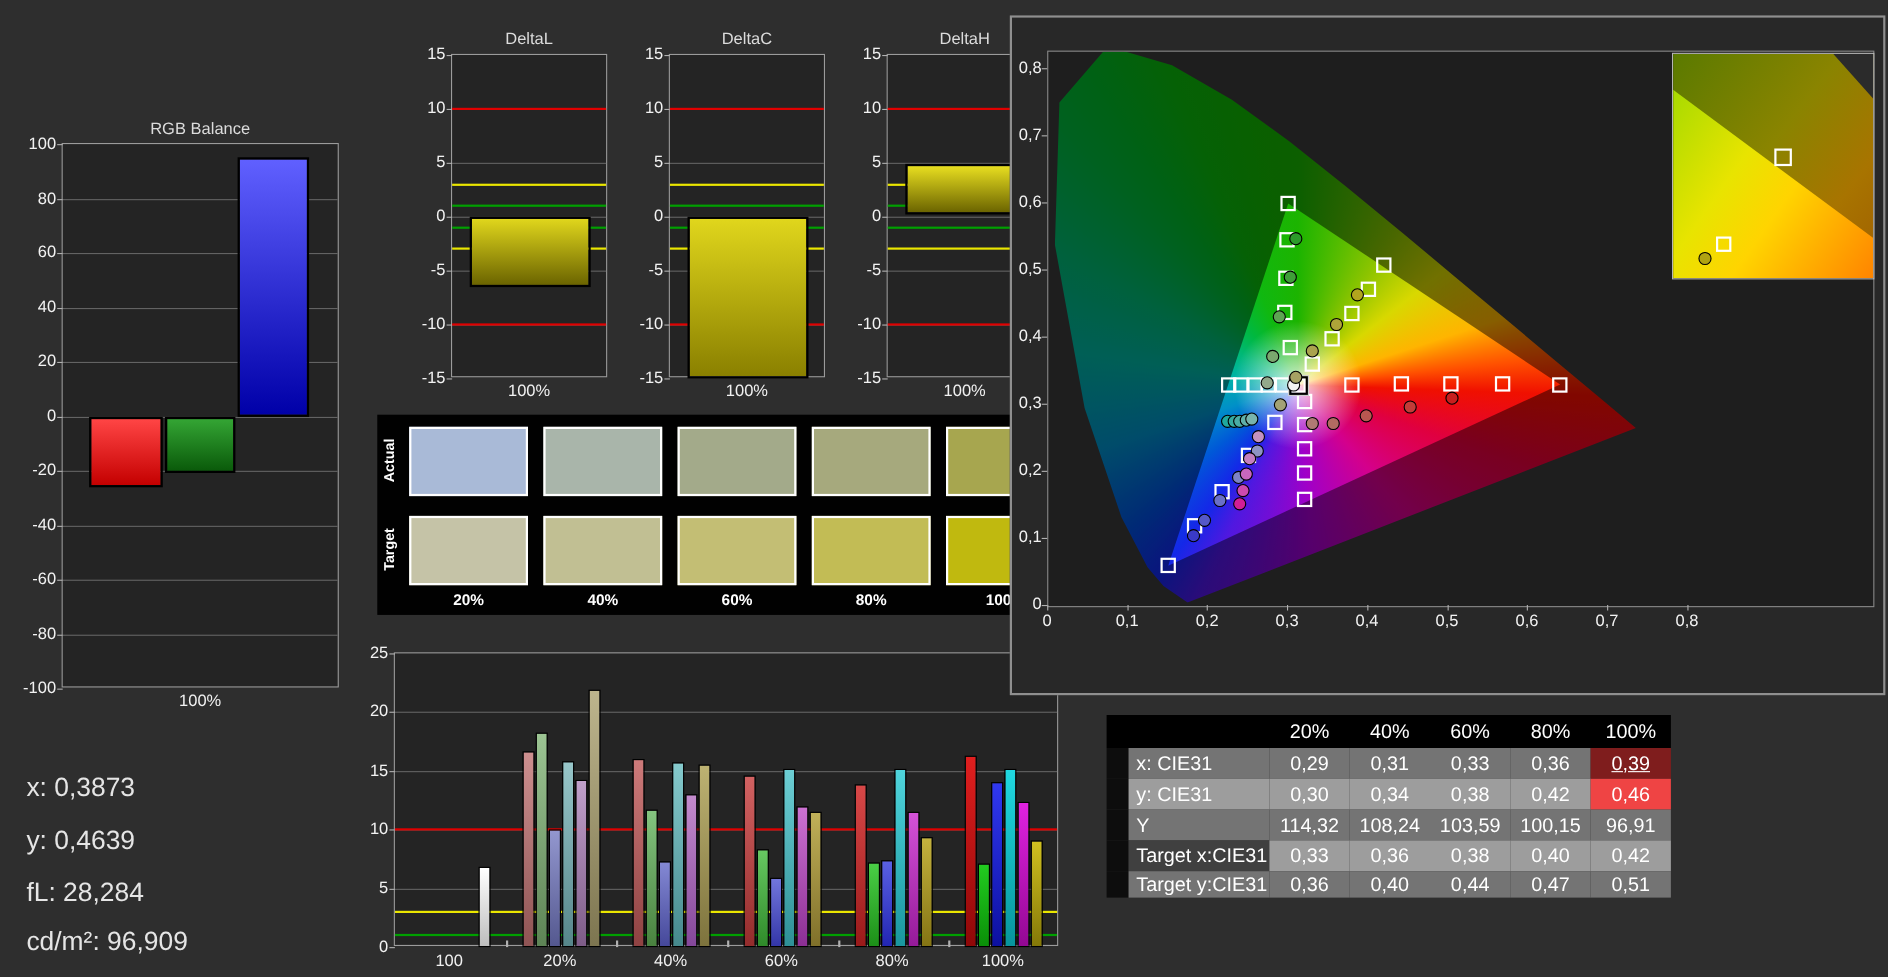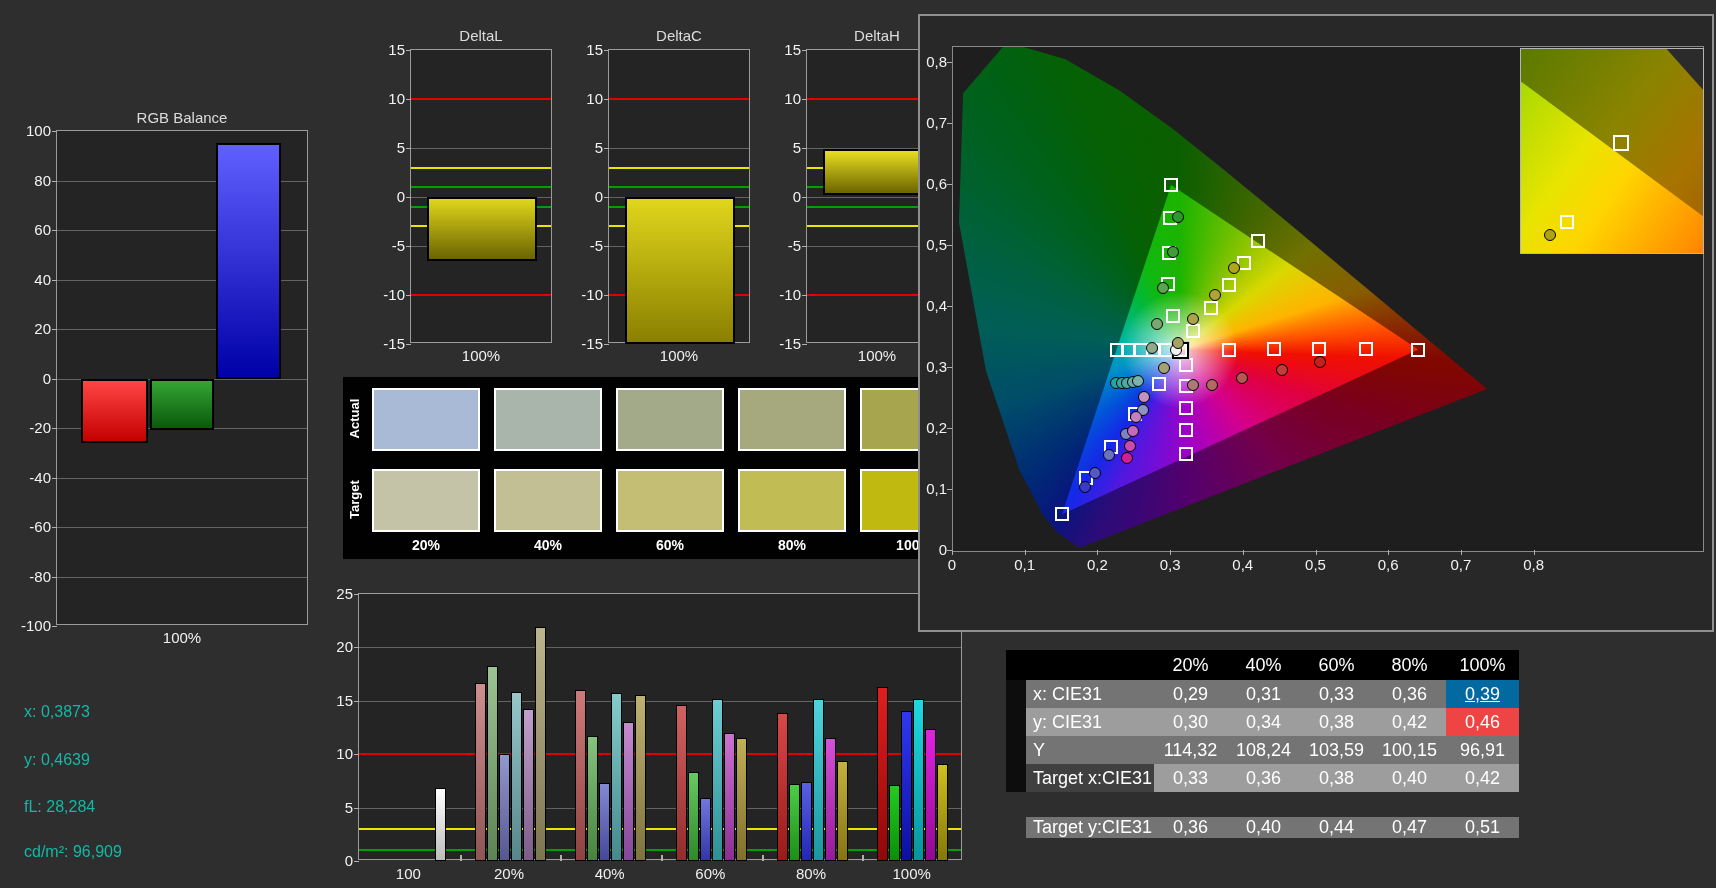--- a/index.html
+++ b/index.html
@@ -9,21 +9,21 @@
   .chart-title{position:absolute;color:#dcdcdc;font-size:15px;text-align:center;}
   .xlab{position:absolute;color:#f0f0f0;font-size:15px;text-align:center;}
   .plot{position:absolute;background:#242424;border:1px solid #9b9b9b;box-sizing:border-box;}
   .gline{position:absolute;left:0;width:100%;height:1px;background:#636363;}
   .lline{position:absolute;left:0;width:100%;height:2px;}
   .bar{position:absolute;border:1px solid #000;box-sizing:border-box;}
   .tick-label{position:absolute;color:#f2f2f2;font-size:15px;text-align:right;}
   .tickmark{position:absolute;background:#b0b0b0;}
   
   .cr-head{position:absolute;left:24px;top:652px;font-size:28px;color:#f5f5f5;}
-  .cr-line{position:absolute;left:24px;font-size:16px;color:#14b8a6;}
+  .cr-line{position:absolute;left:24px;font-size:24px;color:#e5e5e5;}
   
   #swatch-panel{position:absolute;left:343px;top:377px;width:638px;height:182px;background:#010101;}
   .swatch{position:absolute;border:2px solid #fff;box-sizing:border-box;}
   .sw-collab{position:absolute;color:#fff;font-size:14px;font-weight:bold;text-align:center;}
   .vlab{position:absolute;color:#fff;font-size:13px;font-weight:bold;text-align:center;transform:rotate(-90deg);}
   
   #cie-panel{position:absolute;left:918px;top:14px;width:796px;height:618px;background:#282828;
              border:2px solid #8f8f8f;box-sizing:border-box;}
   #cie-title{left:0;top:5px;width:792px;}
   #cie-plot{position:absolute;left:32px;top:30px;width:750px;height:504px;background:#1e1e1e;
@@ -386,21 +386,21 @@
         <div class="tcell" style="width: 73px;">80%</div>
         <div class="tcell" style="width: 73px;">100%</div>
       </div>
       <div class="trow" style="height: 28px;">
         <div class="tcell" style="width: 20px; background: rgb(13, 13, 13);"></div>
         <div class="tcell lab" style="width: 128px; background: rgb(116, 116, 116);">x: CIE31</div>
         <div class="tcell" style="width: 73px; background: rgb(116, 116, 116);">0,29</div>
         <div class="tcell" style="width: 73px; background: rgb(116, 116, 116);">0,31</div>
         <div class="tcell" style="width: 73px; background: rgb(116, 116, 116);">0,33</div>
         <div class="tcell" style="width: 73px; background: rgb(116, 116, 116);">0,36</div>
-        <div class="tcell" style="width: 73px; background: #0369a1; text-decoration: underline;">0,39</div>
+        <div class="tcell" style="width: 73px; background: #7f1d1d; text-decoration: underline;">0,39</div>
       </div>
       <div class="trow" style="height: 28px;">
         <div class="tcell" style="width: 20px; background: rgb(13, 13, 13);"></div>
         <div class="tcell lab" style="width: 128px; background: rgb(157, 157, 157);">y: CIE31</div>
         <div class="tcell" style="width: 73px; background: rgb(157, 157, 157);">0,30</div>
         <div class="tcell" style="width: 73px; background: rgb(157, 157, 157);">0,34</div>
         <div class="tcell" style="width: 73px; background: rgb(157, 157, 157);">0,38</div>
         <div class="tcell" style="width: 73px; background: rgb(157, 157, 157);">0,42</div>
         <div class="tcell" style="width: 73px; background: #ef4444;">0,46</div>
       </div>
@@ -415,21 +415,21 @@
       </div>
       <div class="trow" style="height: 28px;">
         <div class="tcell" style="width: 20px; background: rgb(13, 13, 13);"></div>
         <div class="tcell lab" style="width: 128px; background: #404040;">Target x:CIE31</div>
         <div class="tcell" style="width: 73px; background: rgb(157, 157, 157);">0,33</div>
         <div class="tcell" style="width: 73px; background: rgb(157, 157, 157);">0,36</div>
         <div class="tcell" style="width: 73px; background: rgb(157, 157, 157);">0,38</div>
         <div class="tcell" style="width: 73px; background: rgb(157, 157, 157);">0,40</div>
         <div class="tcell" style="width: 73px; background: rgb(157, 157, 157);">0,42</div>
       </div>
-      <div class="trow" style="height: 46px; align-items: flex-end;">
+      <div class="trow" style="height: 24px;">
         <div class="tcell" style="width: 20px; background: rgb(13, 13, 13);"></div>
         <div class="tcell lab" style="width: 128px; background: rgb(116, 116, 116);">Target y:CIE31</div>
         <div class="tcell" style="width: 73px; background: rgb(116, 116, 116);">0,36</div>
         <div class="tcell" style="width: 73px; background: rgb(116, 116, 116);">0,40</div>
         <div class="tcell" style="width: 73px; background: rgb(116, 116, 116);">0,44</div>
         <div class="tcell" style="width: 73px; background: rgb(116, 116, 116);">0,47</div>
         <div class="tcell" style="width: 73px; background: rgb(116, 116, 116);">0,51</div>
       </div>
     </div>
 <div class="xlab" style="left: 358px; top: 865px; width: 100.667px;">100</div>

